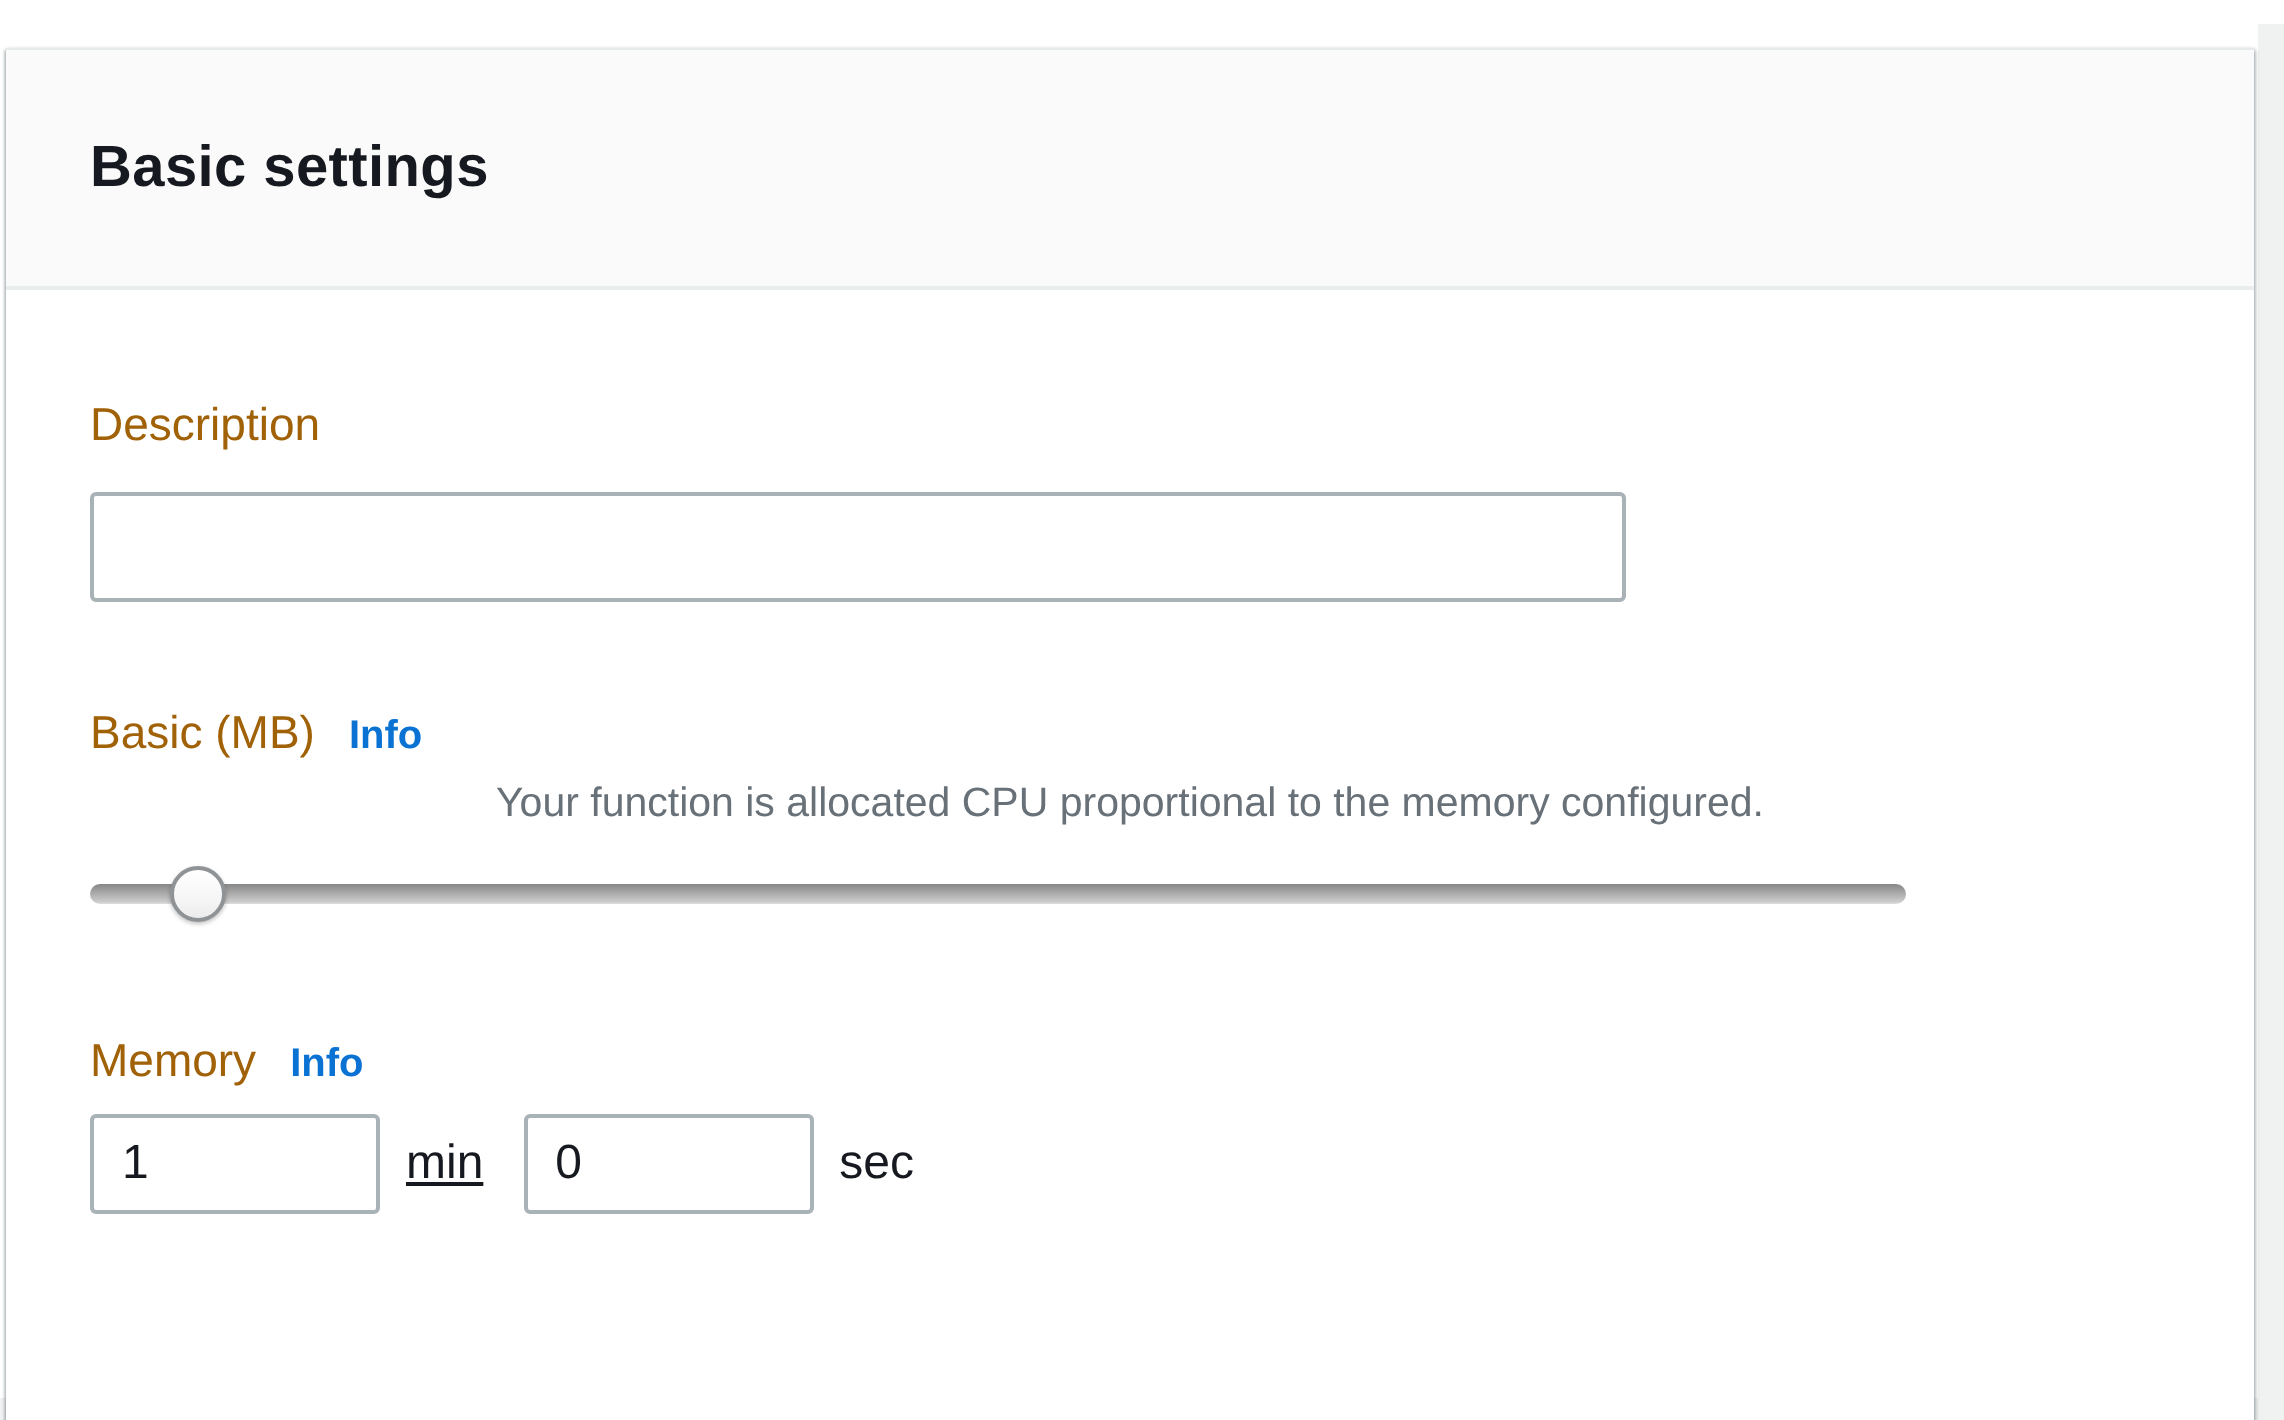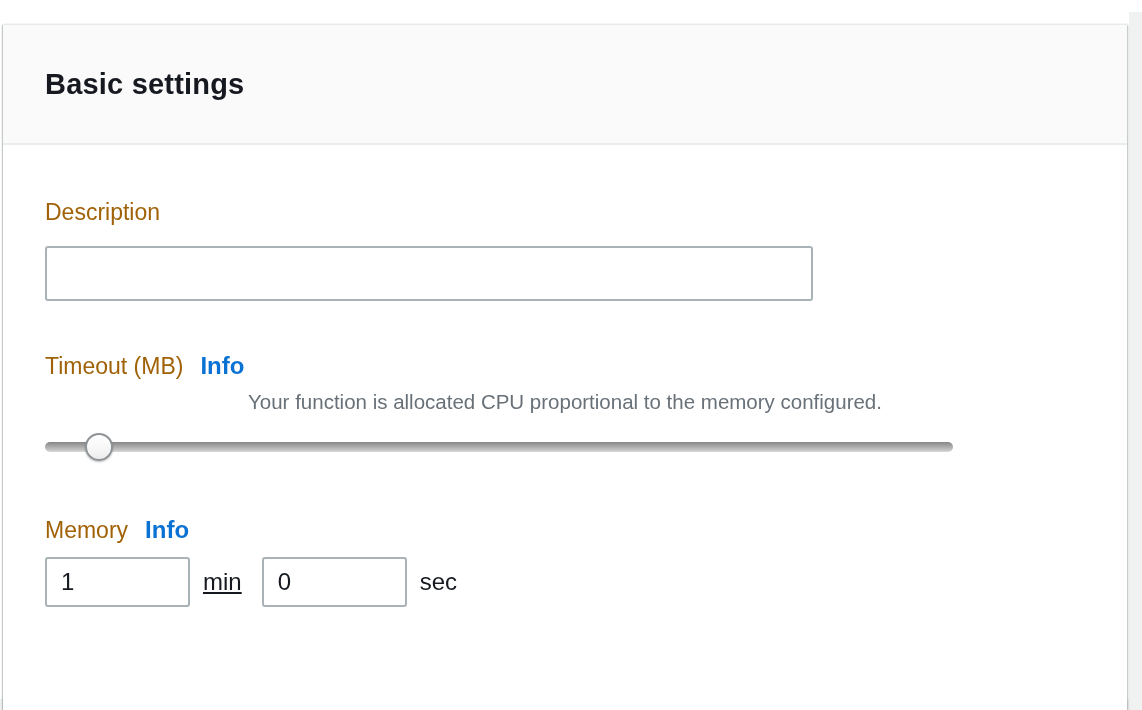--- a/index.html
+++ b/index.html
@@ -64,21 +64,21 @@
     color: #a16207;
   }
 
   .label-row {
     display: flex;
     align-items: baseline;
     height: 30px;
   }
   .info-link {
     margin-left: 17px;
-    font-size: 24px;
+    font-size: 20px;
     font-weight: 700;
     color: #0972d3;
     text-decoration: none;
     cursor: pointer;
   }
 
   
   .desc-input {
     display: block;
     margin-top: 19px;
@@ -178,21 +178,21 @@
 
   <div class="card-body">
 
     <div class="description-section">
       <div class="field-label">Description</div>
       <input class="desc-input" type="text" value="" style="">
     </div>
 
     <div class="memory-section">
       <div class="label-row">
-        <span class="field-label">Timeout (MB)</span>
+        <span class="field-label">Basic (MB)</span>
         <a class="info-link">Info</a>
       </div>
       <div class="help-text">Your function is allocated CPU proportional to the memory configured.</div>
       <div class="slider-row">
         <div class="slider-track">
           <div class="slider-handle" style="left: 6%;"></div>
         </div>
       </div>
     </div>
 

